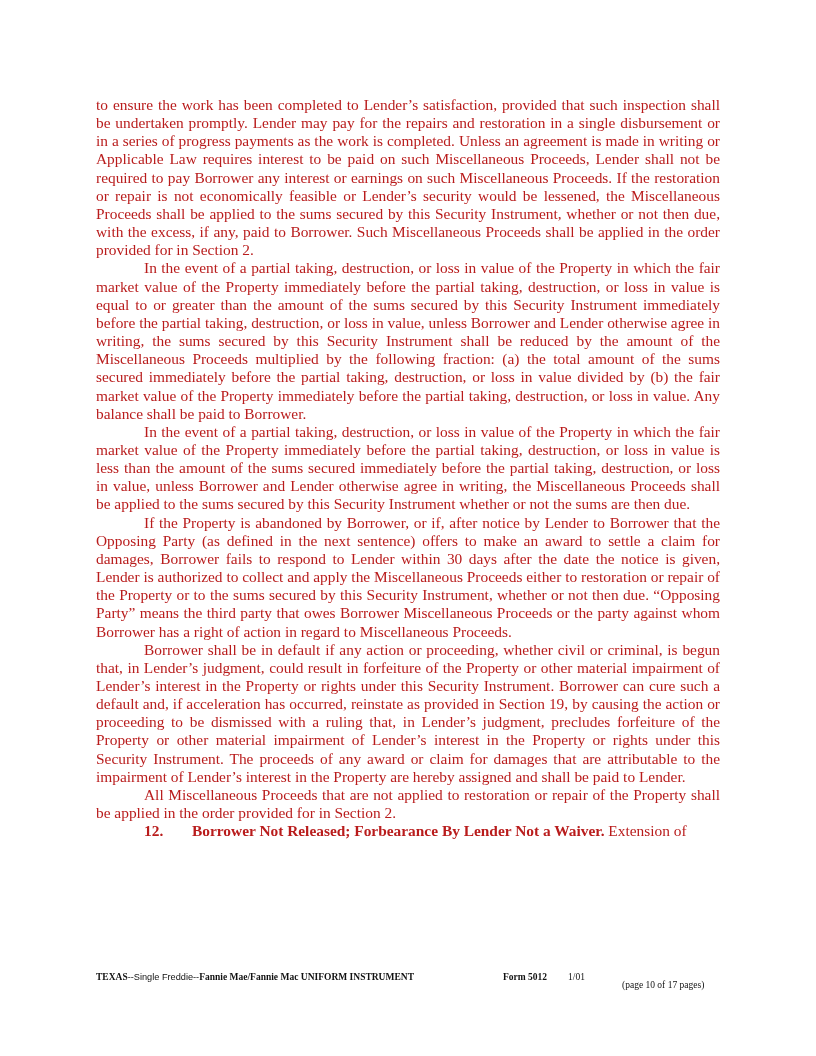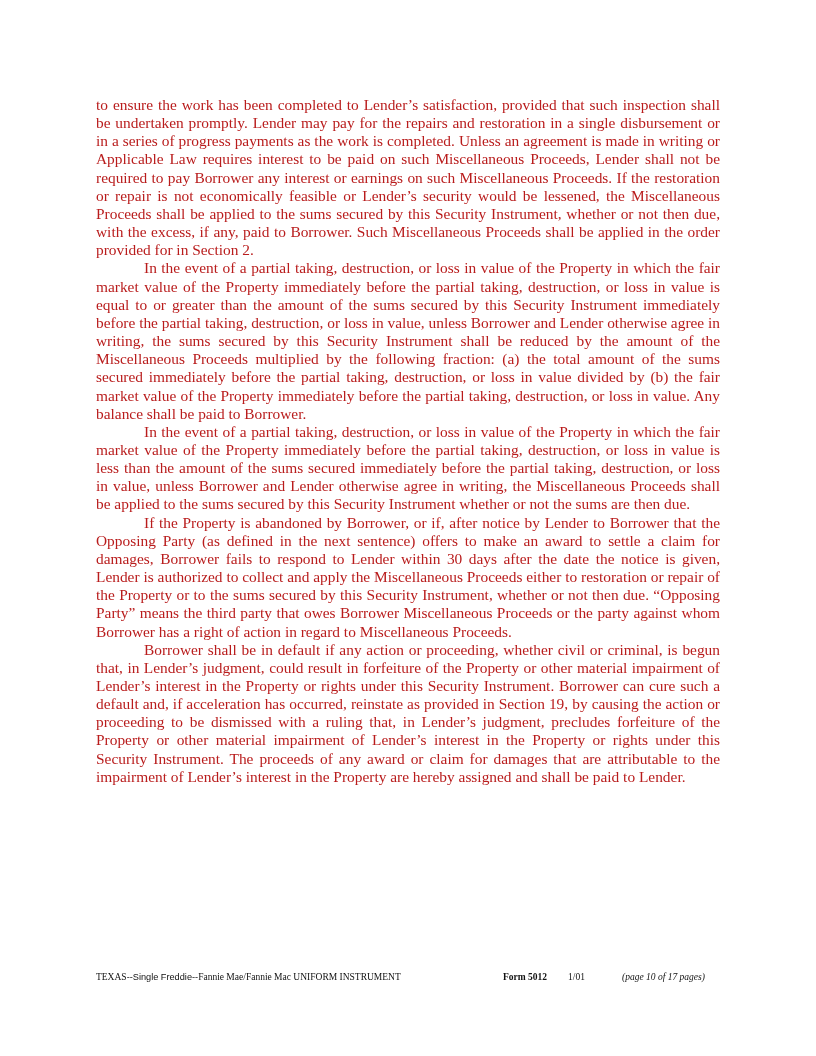--- a/index.html
+++ b/index.html
@@ -13,35 +13,37 @@
   .page p { margin: 0; }
   .page p.indent { text-indent: 48px; }
   .page p.heading { text-indent: 48px; }
   .sec-num { font-weight: bold; display: inline-block; width: 48px; text-indent: 0; }
   .sec-title { font-weight: bold; }
   .footer {
     position: absolute; left: 96px; top: 972px; width: 640px;
     font-family: "Liberation Serif", serif; font-size: 9.5px; color: #111111;
     white-space: nowrap;
   }
-  .footer .b { font-weight: normal; }
+  .footer .b { font-weight: bold; }
   .footer .sans { font-family: "Liberation Sans", sans-serif; font-weight: normal; font-size: 9.2px; }
   .footer .form { position: absolute; left: 407px; top: 0; font-weight: bold; }
   .footer .date { position: absolute; left: 472px; top: 0; font-weight: normal; }
-  .footer .pg { position: absolute; left: 526px; top: 0; font-style: italic; }
+  .footer .pg { position: absolute; left: 526px; top: 8px; }
 </style>
 </head>
 <body>
 
 <div class="page">
   <p>to ensure the work has been completed to Lender’s satisfaction, provided that such inspection shall be undertaken promptly.  Lender may pay for the repairs and restoration in a single disbursement or in a series of progress payments as the work is completed.  Unless an agreement is made in writing or Applicable Law requires interest to be paid on such Miscellaneous Proceeds, Lender shall not be required to pay Borrower any interest or earnings on such Miscellaneous Proceeds.  If the restoration or repair is not economically feasible or Lender’s security would be lessened, the Miscellaneous Proceeds shall be applied to the sums secured by this Security Instrument, whether or not then due, with the excess, if any, paid to Borrower. Such Miscellaneous Proceeds shall be applied in the order provided for in Section 2.</p>
   <p class="indent">In the event of a partial taking, destruction, or loss in value of the Property in which the fair market value of the Property immediately before the partial taking, destruction, or loss in value is equal to or greater than the amount of the sums secured by this Security Instrument immediately before the partial taking, destruction, or loss in value, unless Borrower and Lender otherwise agree in writing, the sums secured by this Security Instrument shall be reduced by the amount of the Miscellaneous Proceeds multiplied by the following fraction: (a) the total amount of the sums secured immediately before the partial taking, destruction, or loss in value divided by (b) the fair market value of the Property immediately before the partial taking, destruction, or loss in value.  Any balance shall be paid to Borrower.</p>
   <p class="indent">In the event of a partial taking, destruction, or loss in value of the Property in which the fair market value of the Property immediately before the partial taking, destruction, or loss in value is less than the amount of the sums secured immediately before the partial taking, destruction, or loss in value, unless Borrower and Lender otherwise agree in writing, the Miscellaneous Proceeds shall be applied to the sums secured by this Security Instrument whether or not the sums are then due.</p>
   <p class="indent">If the Property is abandoned by Borrower, or if, after notice by Lender to Borrower that the Opposing Party (as defined in the next sentence) offers to make an award to settle a claim for damages, Borrower fails to respond to Lender within 30 days after the date the notice is given, Lender is authorized to collect and apply the Miscellaneous Proceeds either to restoration or repair of the Property or to the sums secured by this Security Instrument, whether or not then due.  “Opposing Party” means the third party that owes Borrower Miscellaneous Proceeds or the party against whom Borrower has a right of action in regard to Miscellaneous Proceeds.</p>
   <p class="indent">Borrower shall be in default if any action or proceeding, whether civil or criminal, is begun that, in Lender’s judgment, could result in forfeiture of the Property or other material impairment of Lender’s interest in the Property or rights under this Security Instrument. Borrower can cure such a default and, if acceleration has occurred, reinstate as provided in Section 19, by causing the action or proceeding to be dismissed with a ruling that, in Lender’s judgment, precludes forfeiture of the Property or other material impairment of Lender’s interest in the Property or rights under this Security Instrument.  The proceeds of any award or claim for damages that are attributable to the impairment of Lender’s interest in the Property are hereby assigned and shall be paid to Lender.</p>
+  <p class="indent">All Miscellaneous Proceeds that are not applied to restoration or repair of the Property shall be applied in the order provided for in Section 2.</p>
+  <p class="heading"><span class="sec-num">12.</span><span class="sec-title">Borrower Not Released; Forbearance By Lender Not a Waiver.</span><span>  Extension of</span></p>
 </div>
 
 <div class="footer">
   <span class="b">TEXAS</span><span class="sans">--</span><span class="sans">Single Freddie</span><span class="sans">--</span><span class="b">Fannie Mae/Fannie Mac UNIFORM INSTRUMENT</span>
   <span class="form">Form 5012</span>
   <span class="date">1/01</span>
   <span class="pg">(page 10 of 17 pages)</span>
 </div>
 
 </body></html>

